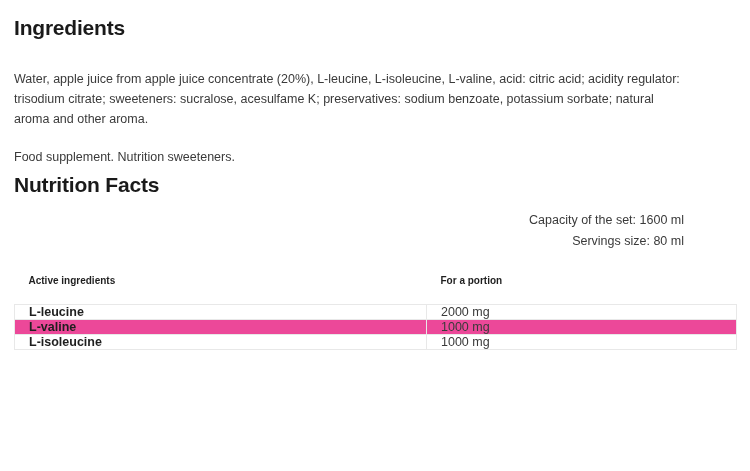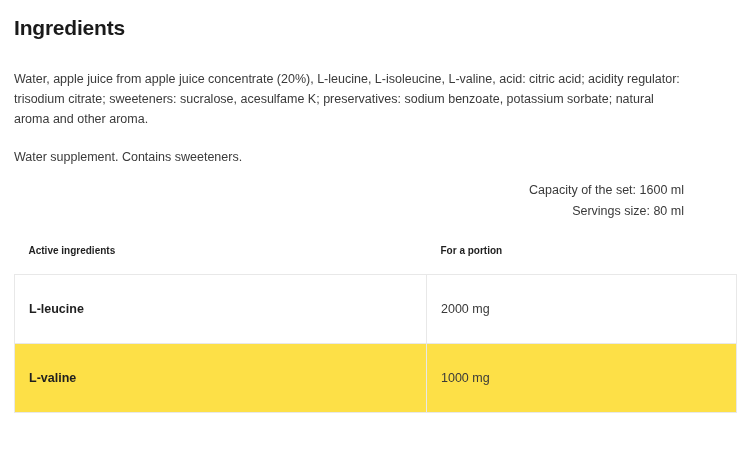--- a/index.html
+++ b/index.html
@@ -60,50 +60,51 @@
   table.nutrition-table th {
     text-align: left;
     font-size: 10px;
     font-weight: bold;
     color: #1f1f1f;
     padding: 10px 14px 18px 14px;
     border: none;
   }
   table.nutrition-table td {
     font-size: 12.5px;
-    padding: 27px 14px;
+    padding: 0 14px;
     border: 1px solid #e8e8e8;
     color: #3a3a3a;
     vertical-align: middle;
   }
   table.nutrition-table td.name {
     font-weight: bold;
     color: #1f1f1f;
     width: 412px;
   }
   tr.row-alt td {
-    background: #fde047;
+    background: #ec4899;
   }
   tr.row-plain td {
     background: #ffffff;
   }
   .col-a { width: 412px; }
   .col-b { width: 310px; }
 </style>
 </head>
 <body>
 
 <div class="page">
 
   <h2 class="section-title ingredients-title">Ingredients</h2>
 
   <p class="body-text">Water, apple juice from apple juice concentrate (20%), L-leucine, L-isoleucine, L-valine, acid: citric acid; acidity regulator: trisodium citrate; sweeteners: sucralose, acesulfame K; preservatives: sodium benzoate, potassium sorbate; natural aroma and other aroma.</p>
 
-  <p class="body-text small-gap">Water supplement. Contains sweeteners.</p>
+  <p class="body-text small-gap">Food supplement. Nutrition sweeteners.</p>
 
+  <h2 class="section-title nutrition-title">Nutrition Facts</h2>
 
   <div class="facts-list">
     <div>Capacity of the set: 1600 ml</div>
     <div>Servings size: 80 ml</div>
   </div>
 
   <table class="nutrition-table">
     <colgroup>
       <col class="col-a">
       <col class="col-b">
@@ -116,16 +117,20 @@
     </thead>
     <tbody>
       <tr class="row-plain">
         <td class="name">L-leucine</td>
         <td>2000 mg</td>
       </tr>
       <tr class="row-alt">
         <td class="name">L-valine</td>
         <td>1000 mg</td>
       </tr>
+      <tr class="row-plain">
+        <td class="name">L-isoleucine</td>
+        <td>1000 mg</td>
+      </tr>
     </tbody>
   </table>
 
 </div>
 
 </body></html>

